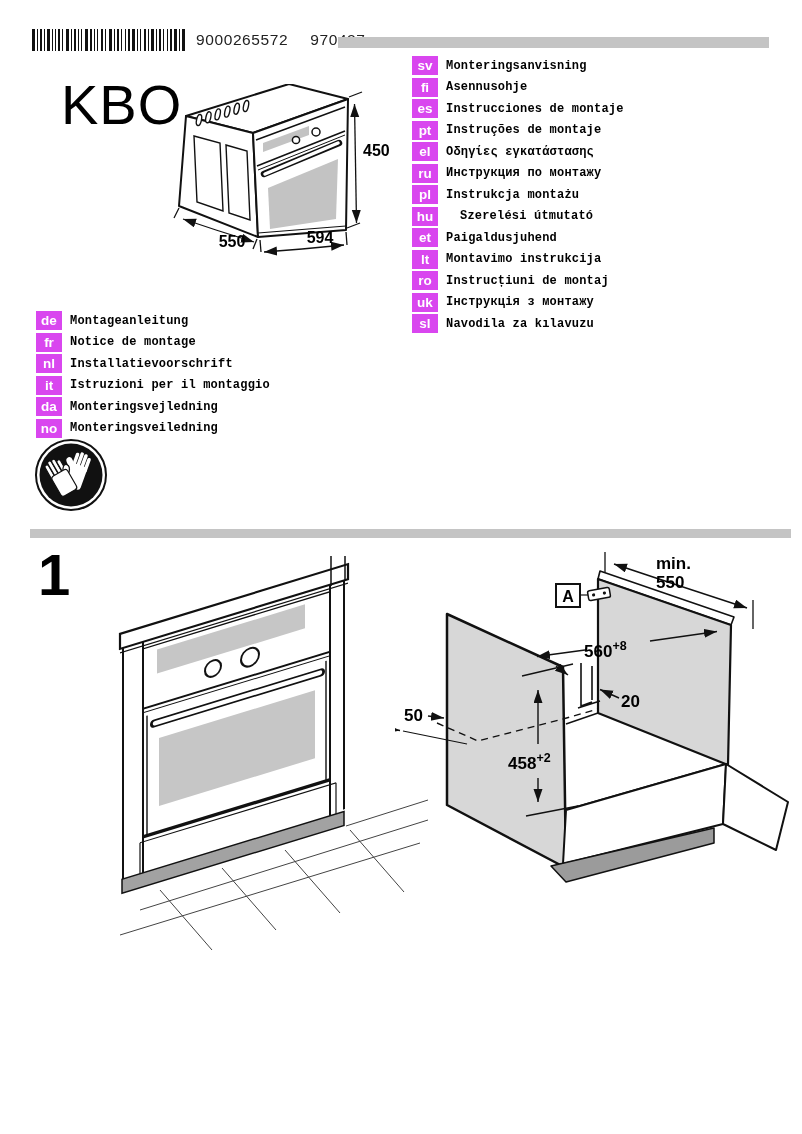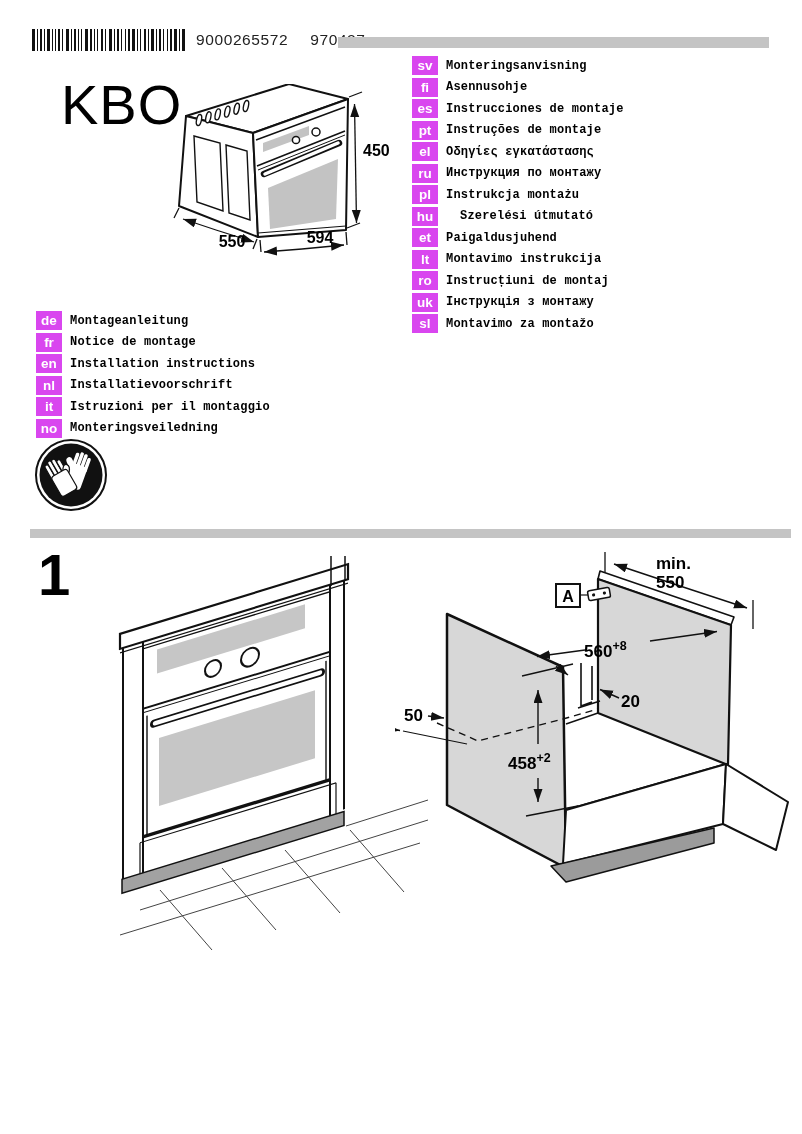--- a/index.html
+++ b/index.html
@@ -108,32 +108,32 @@
   <div class="lang-col lang-col-left">
       <div class="lang-row">
         <span class="lang-badge">de</span>
         <span class="lang-label">Montageanleitung</span>
       </div>
       <div class="lang-row">
         <span class="lang-badge">fr</span>
         <span class="lang-label">Notice de montage</span>
       </div>
       <div class="lang-row">
-        <span class="lang-badge">en</span>
-        <span class="lang-label">Installation instructions</span>
-      </div>
-      <div class="lang-row">
         <span class="lang-badge">nl</span>
         <span class="lang-label">Installatievoorschrift</span>
       </div>
       <div class="lang-row">
         <span class="lang-badge">it</span>
         <span class="lang-label">Istruzioni per il montaggio</span>
       </div>
       <div class="lang-row">
+        <span class="lang-badge">da</span>
+        <span class="lang-label">Monteringsvejledning</span>
+      </div>
+      <div class="lang-row">
         <span class="lang-badge">no</span>
         <span class="lang-label">Monteringsveiledning</span>
       </div>
     </div>
   <div class="lang-col lang-col-right">
       <div class="lang-row">
         <span class="lang-badge">sv</span>
         <span class="lang-label">Monteringsanvisning</span>
       </div>
       <div class="lang-row">
@@ -175,21 +175,21 @@
       <div class="lang-row">
         <span class="lang-badge">ro</span>
         <span class="lang-label">Instrucțiuni de montaj</span>
       </div>
       <div class="lang-row">
         <span class="lang-badge">uk</span>
         <span class="lang-label">Інструкція з монтажу</span>
       </div>
       <div class="lang-row">
         <span class="lang-badge">sl</span>
-        <span class="lang-label">Montavimo za montažo</span>
+        <span class="lang-label">Navodila za kılavuzu</span>
       </div>
     </div>
 
   <svg class="abs" style="left:33px;top:437px" width="76" height="76" viewBox="0 0 76 76">
     <circle cx="38" cy="38" r="35" fill="#fff" stroke="#111" stroke-width="2"></circle>
     <circle cx="38" cy="38" r="31.5" fill="#111"></circle>
     <g transform="translate(45,36) rotate(20)" fill="#fff">
       <rect x="-8.5" y="-19" width="3.5" height="16" rx="1.7"></rect>
       <rect x="-4.3" y="-21" width="3.5" height="18" rx="1.7"></rect>
       <rect x="-0.1" y="-20.5" width="3.5" height="17" rx="1.7"></rect>

